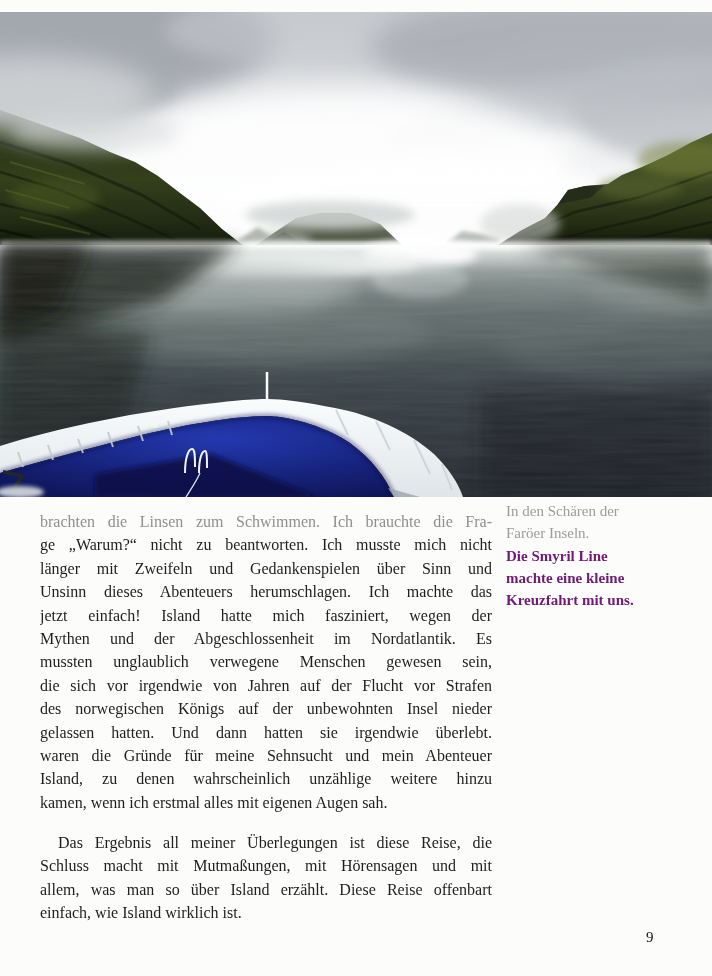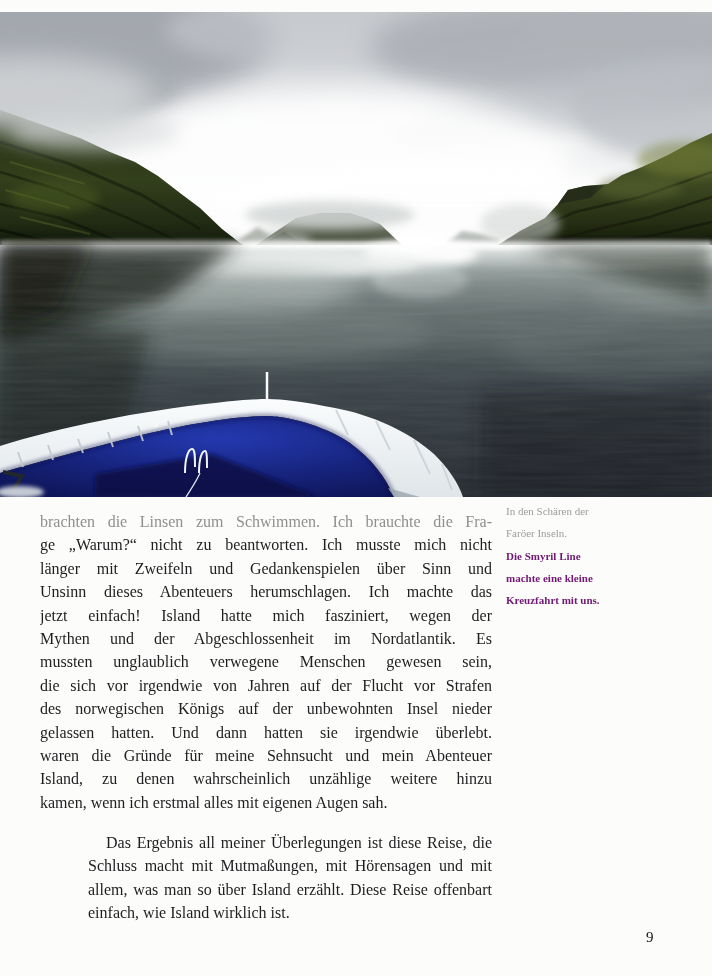--- a/index.html
+++ b/index.html
@@ -8,24 +8,24 @@
   .photo-wrap{position:absolute;left:0;top:12px;width:712px;height:485px;overflow:hidden;}
   .photo-wrap svg{display:block;}
 
   .body-col{position:absolute;left:40px;top:510px;width:452px;
             font-size:16px;line-height:23.4px;color:#1e1e20;}
   .tline{text-align:justify;text-align-last:justify;text-justify:inter-word;
          overflow:hidden;max-height:23.4px;}
   .tline.noj{text-align:left;text-align-last:auto;}
   .tline.faded{color:#8f8f8f;}
   .tline.indent{text-indent:18px;}
-  .paragraph.spaced{margin-top:17px;margin-left:48px;}
+  .paragraph.spaced{margin-top:17px;}
 
   .caption-col{position:absolute;left:506px;top:500px;width:150px;
-               font-size:11px;line-height:22.3px;}
+               font-size:15px;line-height:22.3px;}
   .cap-line{white-space:nowrap;}
   .cap-light{color:#9c9c9c;}
   .cap-bold{font-weight:700;color:#701a75;}
 
   .page-number{position:absolute;left:646px;top:929px;font-size:15px;color:#111;}
 </style>
 </head>
 <body>
 
 <div class="page">

